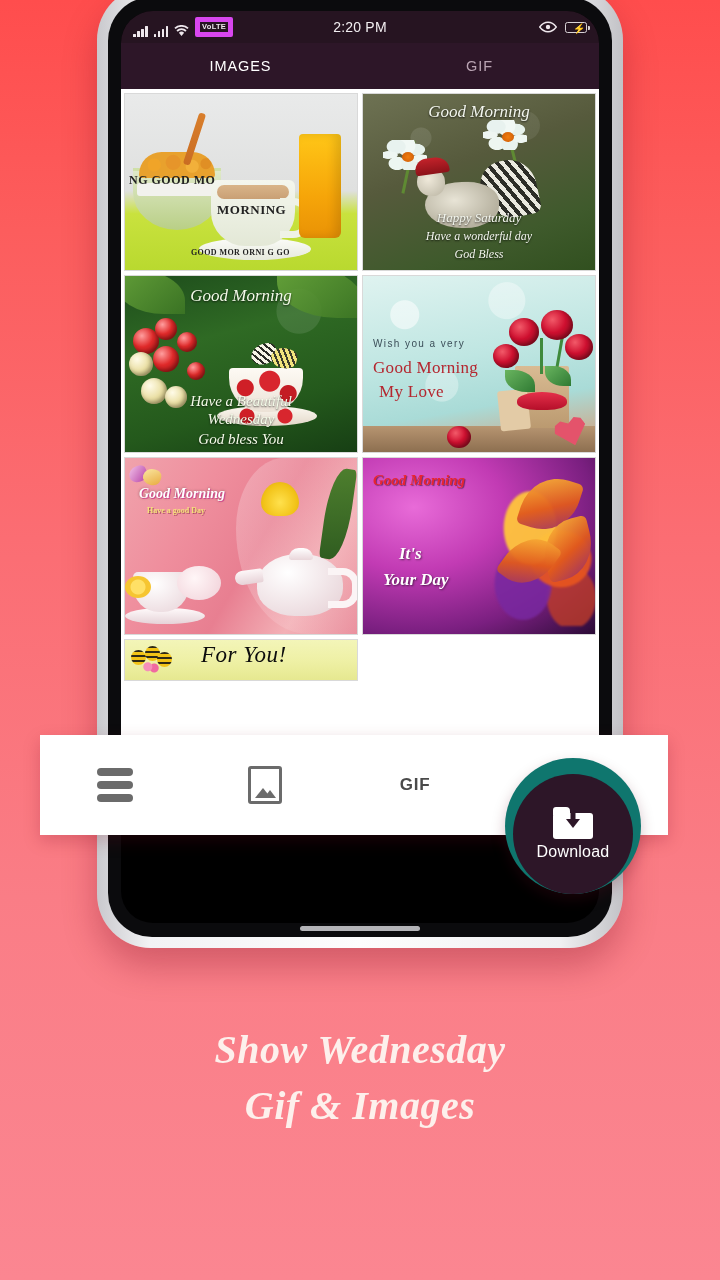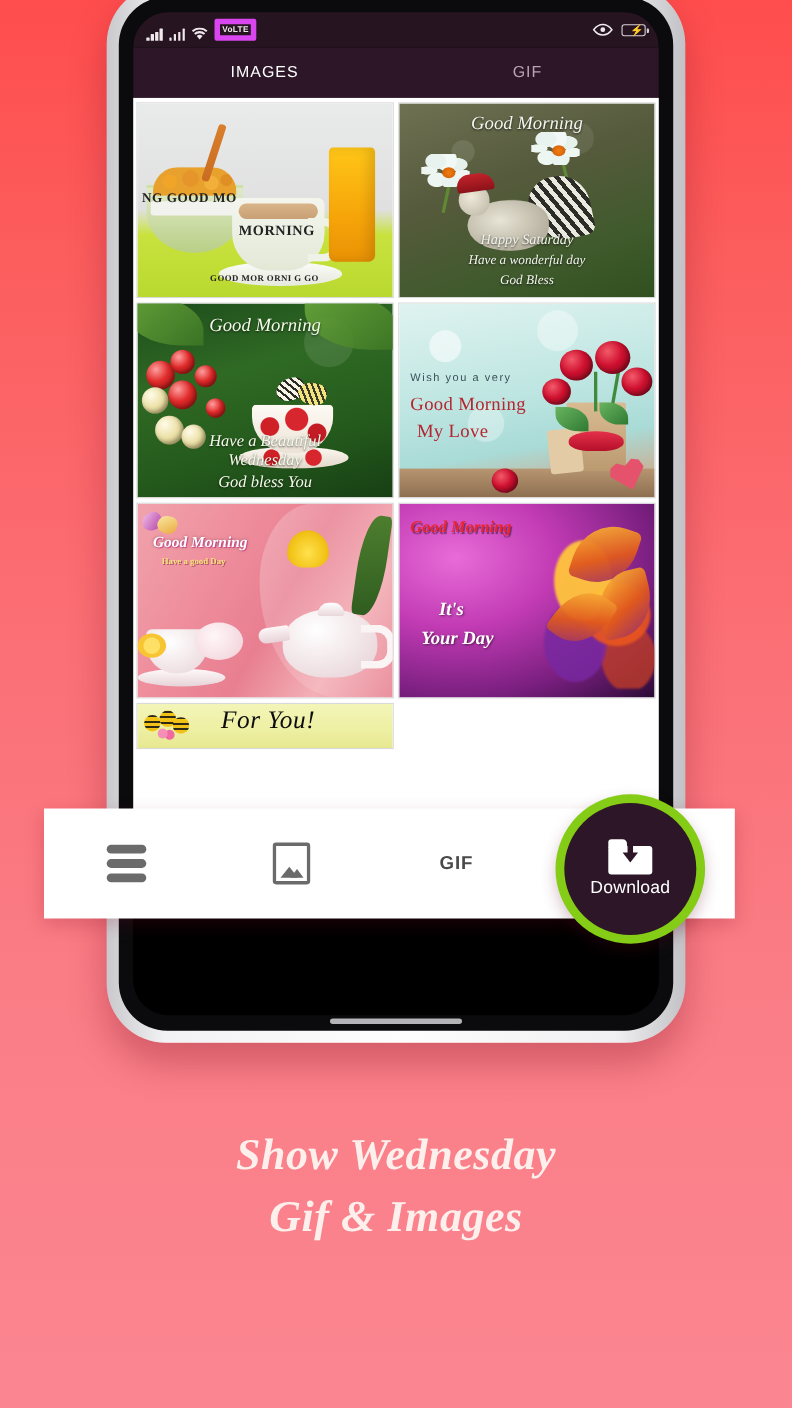--- a/index.html
+++ b/index.html
@@ -360,25 +360,25 @@
     border-bottom:10px solid #6b6b6b; }
   .img-icon::after { content:""; position:absolute; right:3px; bottom:3px;
     width:0; height:0; border-left:6px solid transparent; border-right:6px solid transparent;
     border-bottom:8px solid #6b6b6b; }
   #bb-gif span { font-size: 17px; font-weight: bold; color:#4a4a4a; letter-spacing: .8px;
                  font-family: "Liberation Sans", sans-serif; }
 
   
   #fab-download {
     position: absolute;
-    left: 505px; top: 722px;
+    left: 505px; top: 758px;
     width: 136px; height: 136px;
     border-radius: 50%;
-    background: #84cc16;
-    display:flex; align-items:center; justify-content:center;
+    background: #0f766e;
+    display:flex; align-items:flex-end; justify-content:center;
     box-shadow: 0 6px 14px rgba(90,10,30,0.25);
     z-index: 30; cursor:pointer;
   }
   #fab-inner {
     width: 120px; height: 120px; border-radius: 50%;
     background: #2d1628;
     display:flex; flex-direction:column; align-items:center; justify-content:center;
     gap: 4px;
   }
   .folder-dl { position:relative; width: 40px; height: 32px; }
@@ -425,20 +425,21 @@
               <i></i>
               <i></i>
             </span>
           <svg width="15" height="12" viewBox="0 0 16 12">
             <path d="M8 11.2 5.2 7.8a4.4 4.4 0 0 1 5.6 0Z" fill="#efe8ed"></path>
             <path d="M2.6 5.1a8.3 8.3 0 0 1 10.8 0l-1.3 1.6a6.2 6.2 0 0 0-8.2 0Z" fill="#efe8ed"></path>
             <path d="M.4 2.4a11.6 11.6 0 0 1 15.2 0l-1.3 1.5a9.6 9.6 0 0 0-12.6 0Z" fill="#efe8ed"></path>
           </svg>
           <span class="volte">VoLTE</span>
         </div>
+        <div class="sb-center">2:20 PM</div>
         <div class="sb-right">
           <svg width="20" height="12" viewBox="0 0 22 12">
             <path d="M11 .8C5.8.8 1.9 6 1.9 6s3.9 5.2 9.1 5.2S20.1 6 20.1 6 16.2.8 11 .8Z" fill="none" stroke="#efe8ed" stroke-width="1.5"></path>
             <circle cx="11" cy="6" r="2.4" fill="#efe8ed"></circle>
           </svg>
           <span class="battery">
             <span class="fill"></span>
             <span class="bolt">⚡</span>
           </span>
         </div>

